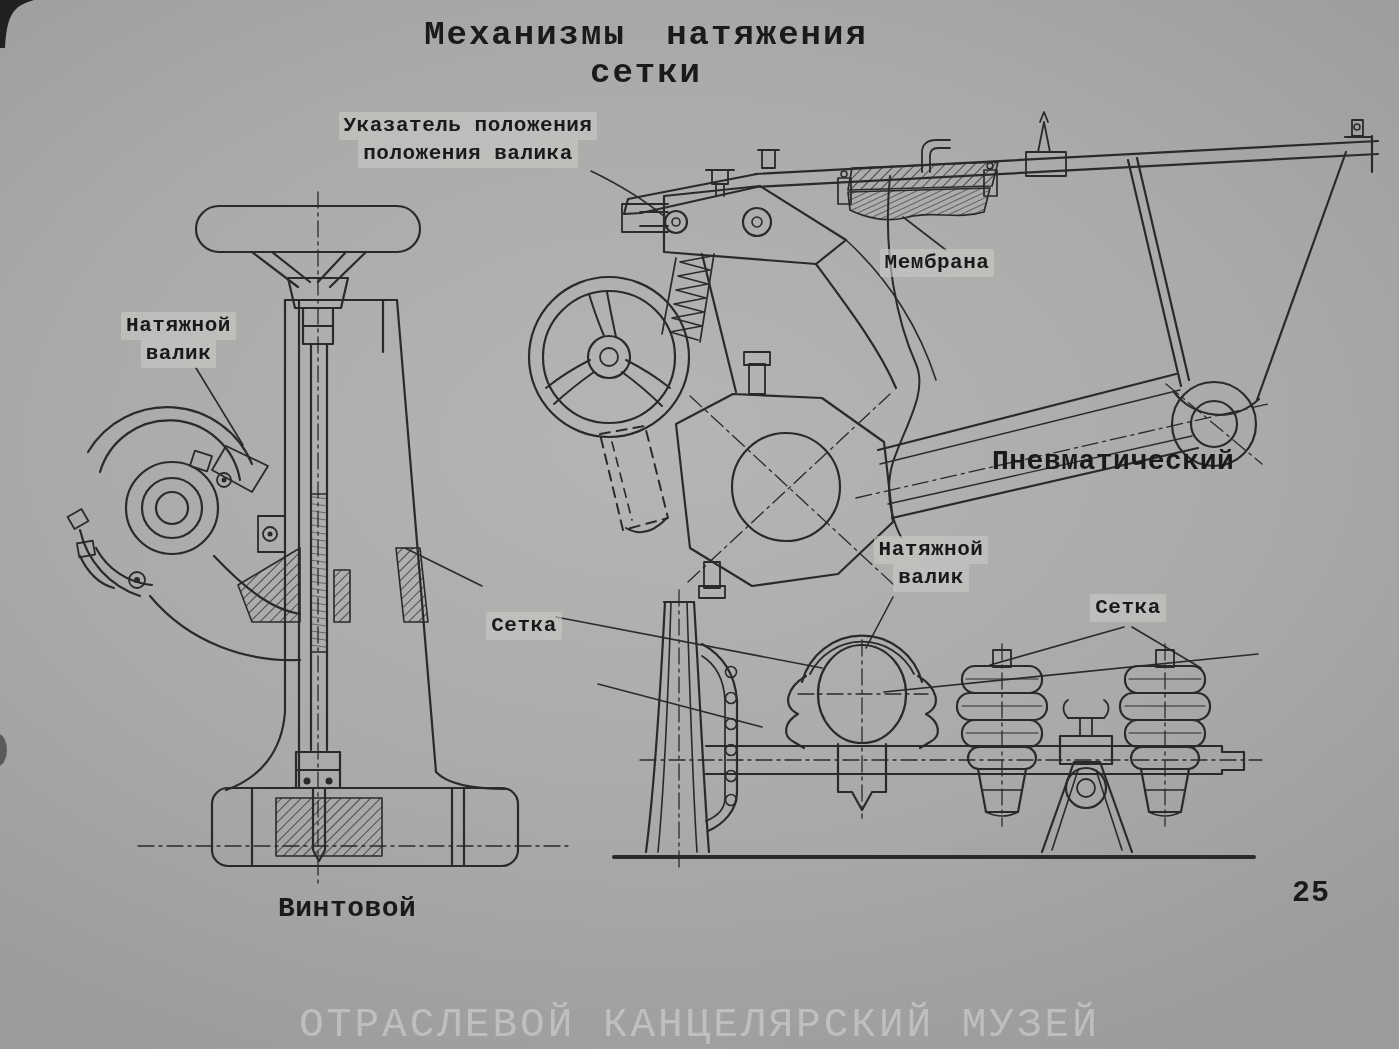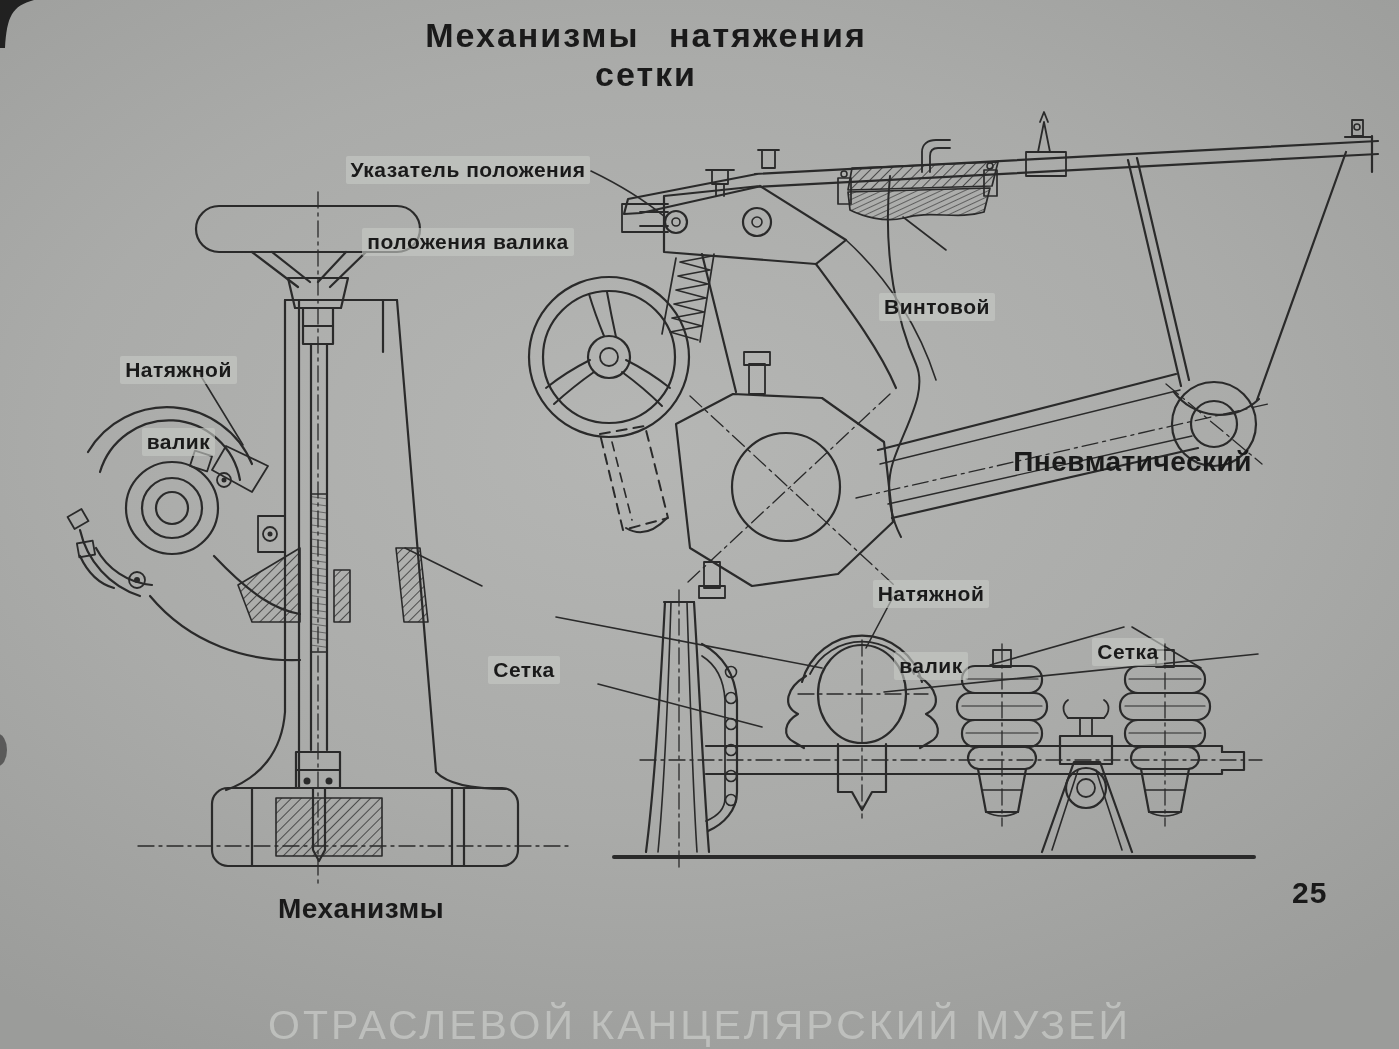--- a/index.html
+++ b/index.html
@@ -1,36 +1,36 @@
 <!DOCTYPE html>
 <html style="--background: #aaaba9; --ink: #1a1a1a; --drawing_line: #2a2a2a; --watermark: #d3d5d2;"><head>
 <meta charset="utf-8">
 <style>
   html,body{margin:0;padding:0;background:#777;}
   .stage{
     position:relative;
     width:1399px;height:1049px;
     overflow:hidden;
-    font-family:Liberation Sans, sans-serif;
+    font-family:Liberation Mono, monospace;
     background:radial-gradient(ellipse 78% 66% at 47% 42%, #b5b6b4 0%, #aaaba9 55%, #9b9c9a 100%);
   }
   .stage svg{position:absolute;left:0;top:0;}
   .txt{position:absolute;color:var(--ink,#1a1a1a);text-align:right;}
   .title{
     left:372px;top:16px;width:548px;text-align:center;
     font-size:34px;font-weight:bold;letter-spacing:2px;word-spacing:18px;
   }
   .callout{
     font-size:21px;font-weight:bold;text-align:center;line-height:28px;letter-spacing:.5px;
   }
   .callout .ln{
     display:inline-block;background:rgba(199,201,197,.62);
-    padding:0 5px;border-radius:2px;margin-top:44px;
-  }
-  .mech-name{font-size:28px;font-weight:bold;letter-spacing:.5px;text-align:right;}
+    padding:0 5px;border-radius:2px;
+  }
+  .mech-name{font-size:28px;font-weight:bold;letter-spacing:.5px;text-align:left;}
   .pagenum{left:1292px;top:876px;font-size:30px;font-weight:bold;letter-spacing:1px;}
   .watermark{
     left:0;right:0;top:1002px;text-align:center;
     font-size:41px;font-weight:400;letter-spacing:3px;
     color:var(--watermark,#d3d5d2);opacity:.6;
   }
   .thin{stroke-width:1.6;}
   .cl{stroke-width:1.3;stroke-dasharray:16 5 3 5;}
   .thick{stroke-width:4;}
 </style>
@@ -267,37 +267,37 @@
     <span class="ln">Указатель положения</span><br>
     <span class="ln">положения валика</span>
   </div>
 
   <div class="txt callout" style="left:106px;top:312px;width:145px">
     <span class="ln">Натяжной</span><br>
     <span class="ln">валик</span>
   </div>
 
   <div class="txt callout" style="left:872px;top:249px;width:130px">
-    <span class="ln">Винтовой</span>
+    <span class="ln">Мембрана</span>
   </div>
 
   <div class="txt callout" style="left:856px;top:536px;width:150px">
     <span class="ln">Натяжной</span><br>
     <span class="ln">валик</span>
   </div>
 
   <div class="txt callout" style="left:483px;top:612px;width:82px">
     <span class="ln">Сетка</span>
   </div>
 
   <div class="txt callout" style="left:1088px;top:594px;width:80px">
     <span class="ln">Сетка</span>
   </div>
 
-  <div class="txt mech-name" style="left:278px;top:893px;width:160px">Механизмы</div>
+  <div class="txt mech-name" style="left:278px;top:893px;width:160px">Винтовой</div>
 
   <div class="txt mech-name" style="left:992px;top:446px;width:260px">Пневматический</div>
 
 
   <div class="txt pagenum">25</div>
 
   <div class="txt watermark">ОТРАСЛЕВОЙ КАНЦЕЛЯРСКИЙ МУЗЕЙ</div>
 </div>
 
 </body></html>

